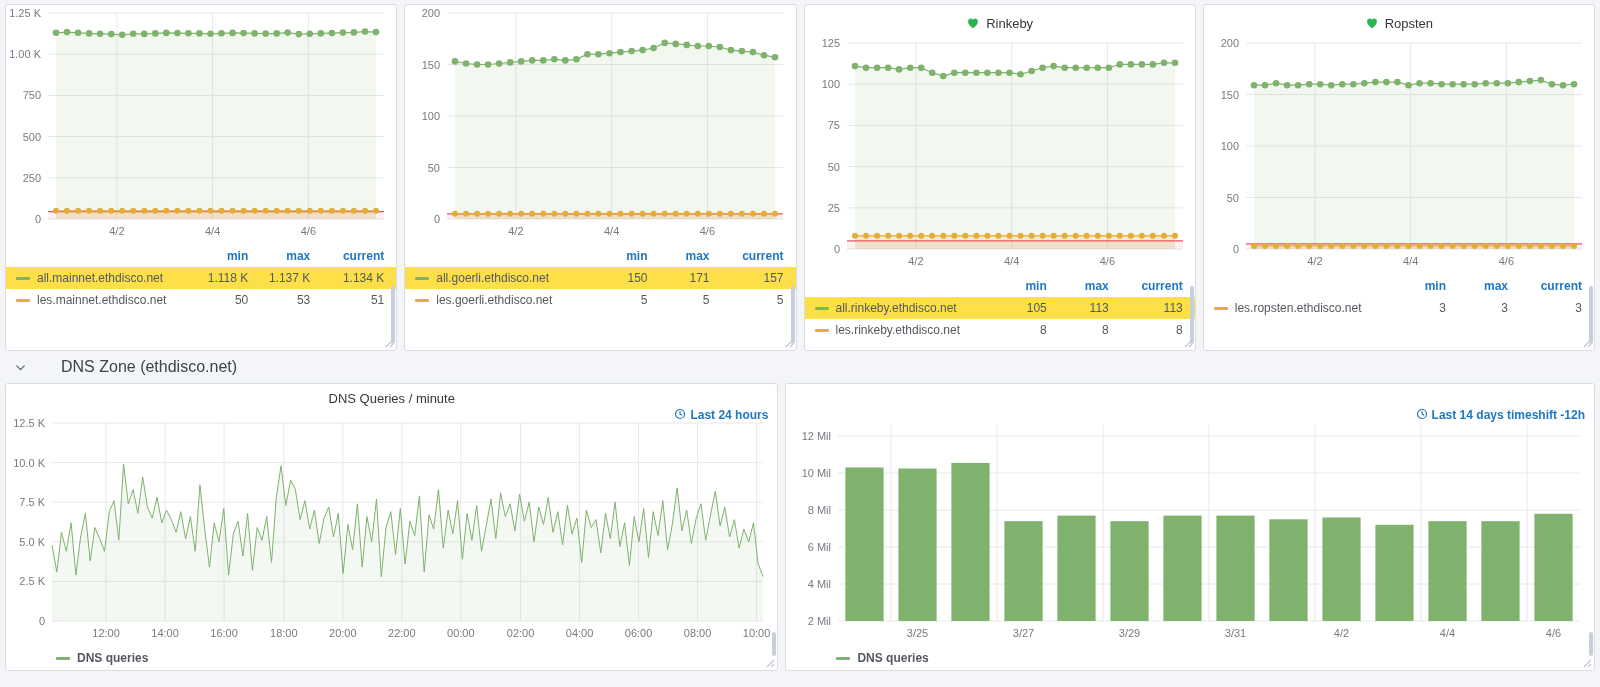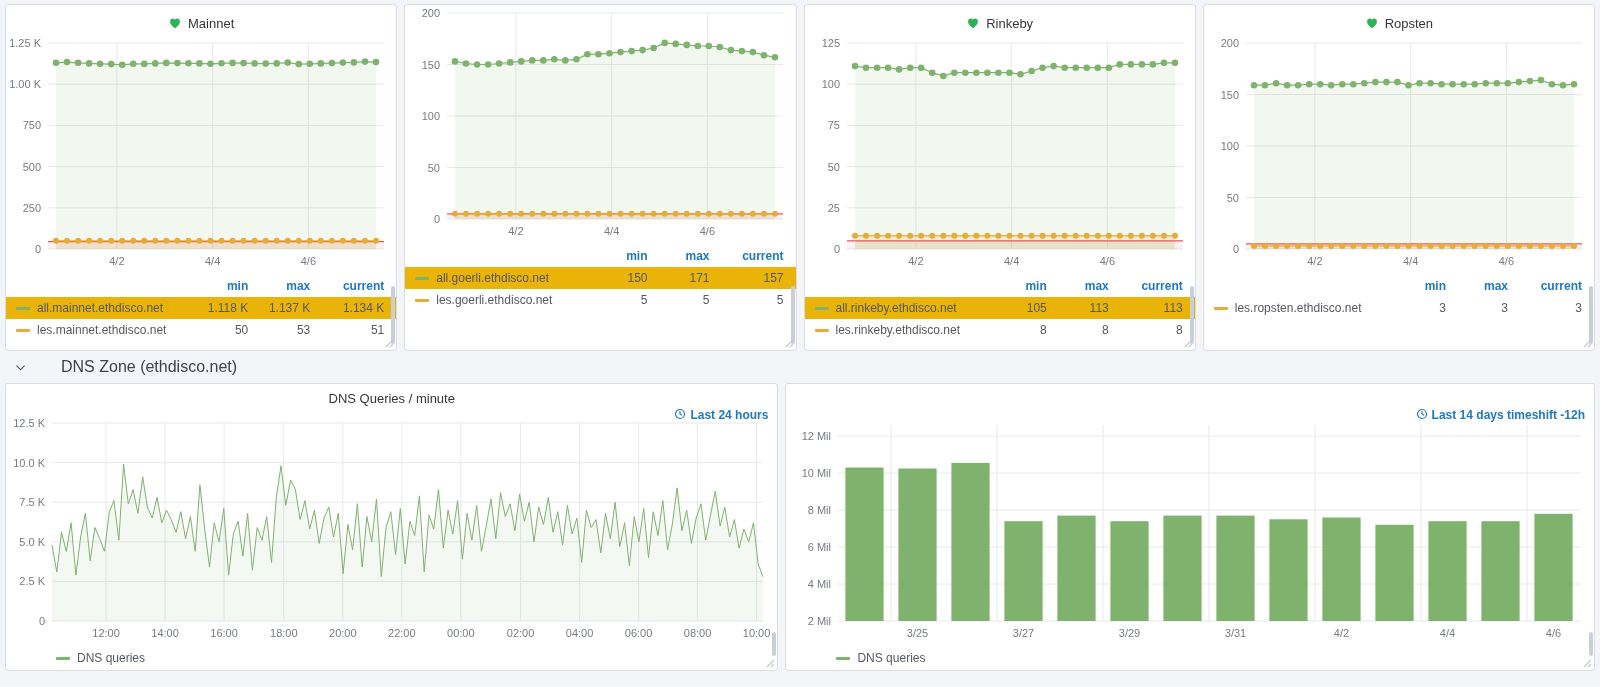--- a/index.html
+++ b/index.html
@@ -29,58 +29,52 @@
   svg{font-family:"Liberation Sans",sans-serif;display:block;}
   
   .lt{flex:0 0 auto;font-size:12px;padding:2px 0 4px 0;}
   .lt-head,.lt-row{
     display:grid;grid-template-columns:1fr 66px 62px 74px;
     align-items:center;padding:0 12px 0 10px;height:22px;box-sizing:border-box;
   }
   .lt-head span{color:#1f78c1;font-weight:700;text-align:right;cursor:pointer;}
   .lt-row{color:#55585e;}
   .lt-row .val{text-align:right;}
-  .lt-row.hl{background:#eab308;}
+  .lt-row.hl{background:#fde047;}
   .name-cell{display:flex;align-items:center;gap:7px;cursor:pointer;overflow:hidden;white-space:nowrap;}
   .dash{width:14px;height:3px;border-radius:1px;flex:0 0 auto;}
   
   .section-header{
     height:32px;display:flex;align-items:center;gap:8px;padding-left:9px;cursor:pointer;
   }
   .section-title{font-size:16px;font-weight:500;color:#3e4249;margin-left:26px;}
   
   .b-head{position:relative;height:24px;padding-top:7px;flex:0 0 auto;}
   .b-title{text-align:center;font-size:13px;font-weight:500;color:#33363b;cursor:pointer;}
   .time-link{
     position:absolute;right:9px;top:24px;display:flex;align-items:flex-start;gap:4px;
     color:#1f78c1;font-size:12px;font-weight:600;cursor:pointer;
   }
   .b-legend{
     flex:0 0 auto;height:26px;display:flex;align-items:center;gap:7px;
-    padding-left:50px;font-size:12px;color:#55585e;
+    padding-left:50px;font-size:12px;color:#55585e;font-weight:bold;
   }
   .resize-corner{position:absolute;right:2px;bottom:2px;width:10px;height:10px;cursor:nwse-resize;}
   .scroll-thumb{position:absolute;right:1px;width:4px;border-radius:2px;background:#c7cfda;cursor:pointer;}
   .thumb-tall{bottom:6px;height:58px;}
   .thumb-short{bottom:14px;height:24px;}
 </style>
 </head>
 <body>
 
 <div class="dashboard">
 
   <div class="row-top">
 
     <div class="panel top-panel">
-      <div class="p-title">
-        <svg class="heart" viewBox="0 0 24 24">
-            <path d="M12 21s-8.4-5.6-8.4-11.2A4.6 4.6 0 0 1 12 6.6a4.6 4.6 0 0 1 8.4 3.2C20.4 15.4 12 21 12 21z" fill="#2bb552"></path>
-          </svg>
-        <span>Mainnet</span>
-      </div>
       <div class="chart chart-top">
           <svg width="390" height="238" viewBox="0 0 390 238">
             <line x1="42" y1="214" x2="378" y2="214" stroke="#e7e8ea" stroke-width="1"></line>
             <text x="35" y="218" text-anchor="end" font-size="11" fill="#767b82">0</text>
             <line x1="42" y1="172.8" x2="378" y2="172.8" stroke="#e7e8ea" stroke-width="1"></line>
             <text x="35" y="176.8" text-anchor="end" font-size="11" fill="#767b82">250</text>
             <line x1="42" y1="131.6" x2="378" y2="131.6" stroke="#e7e8ea" stroke-width="1"></line>
             <text x="35" y="135.6" text-anchor="end" font-size="11" fill="#767b82">500</text>
             <line x1="42" y1="90.4" x2="378" y2="90.4" stroke="#e7e8ea" stroke-width="1"></line>
             <text x="35" y="94.4" text-anchor="end" font-size="11" fill="#767b82">750</text>

